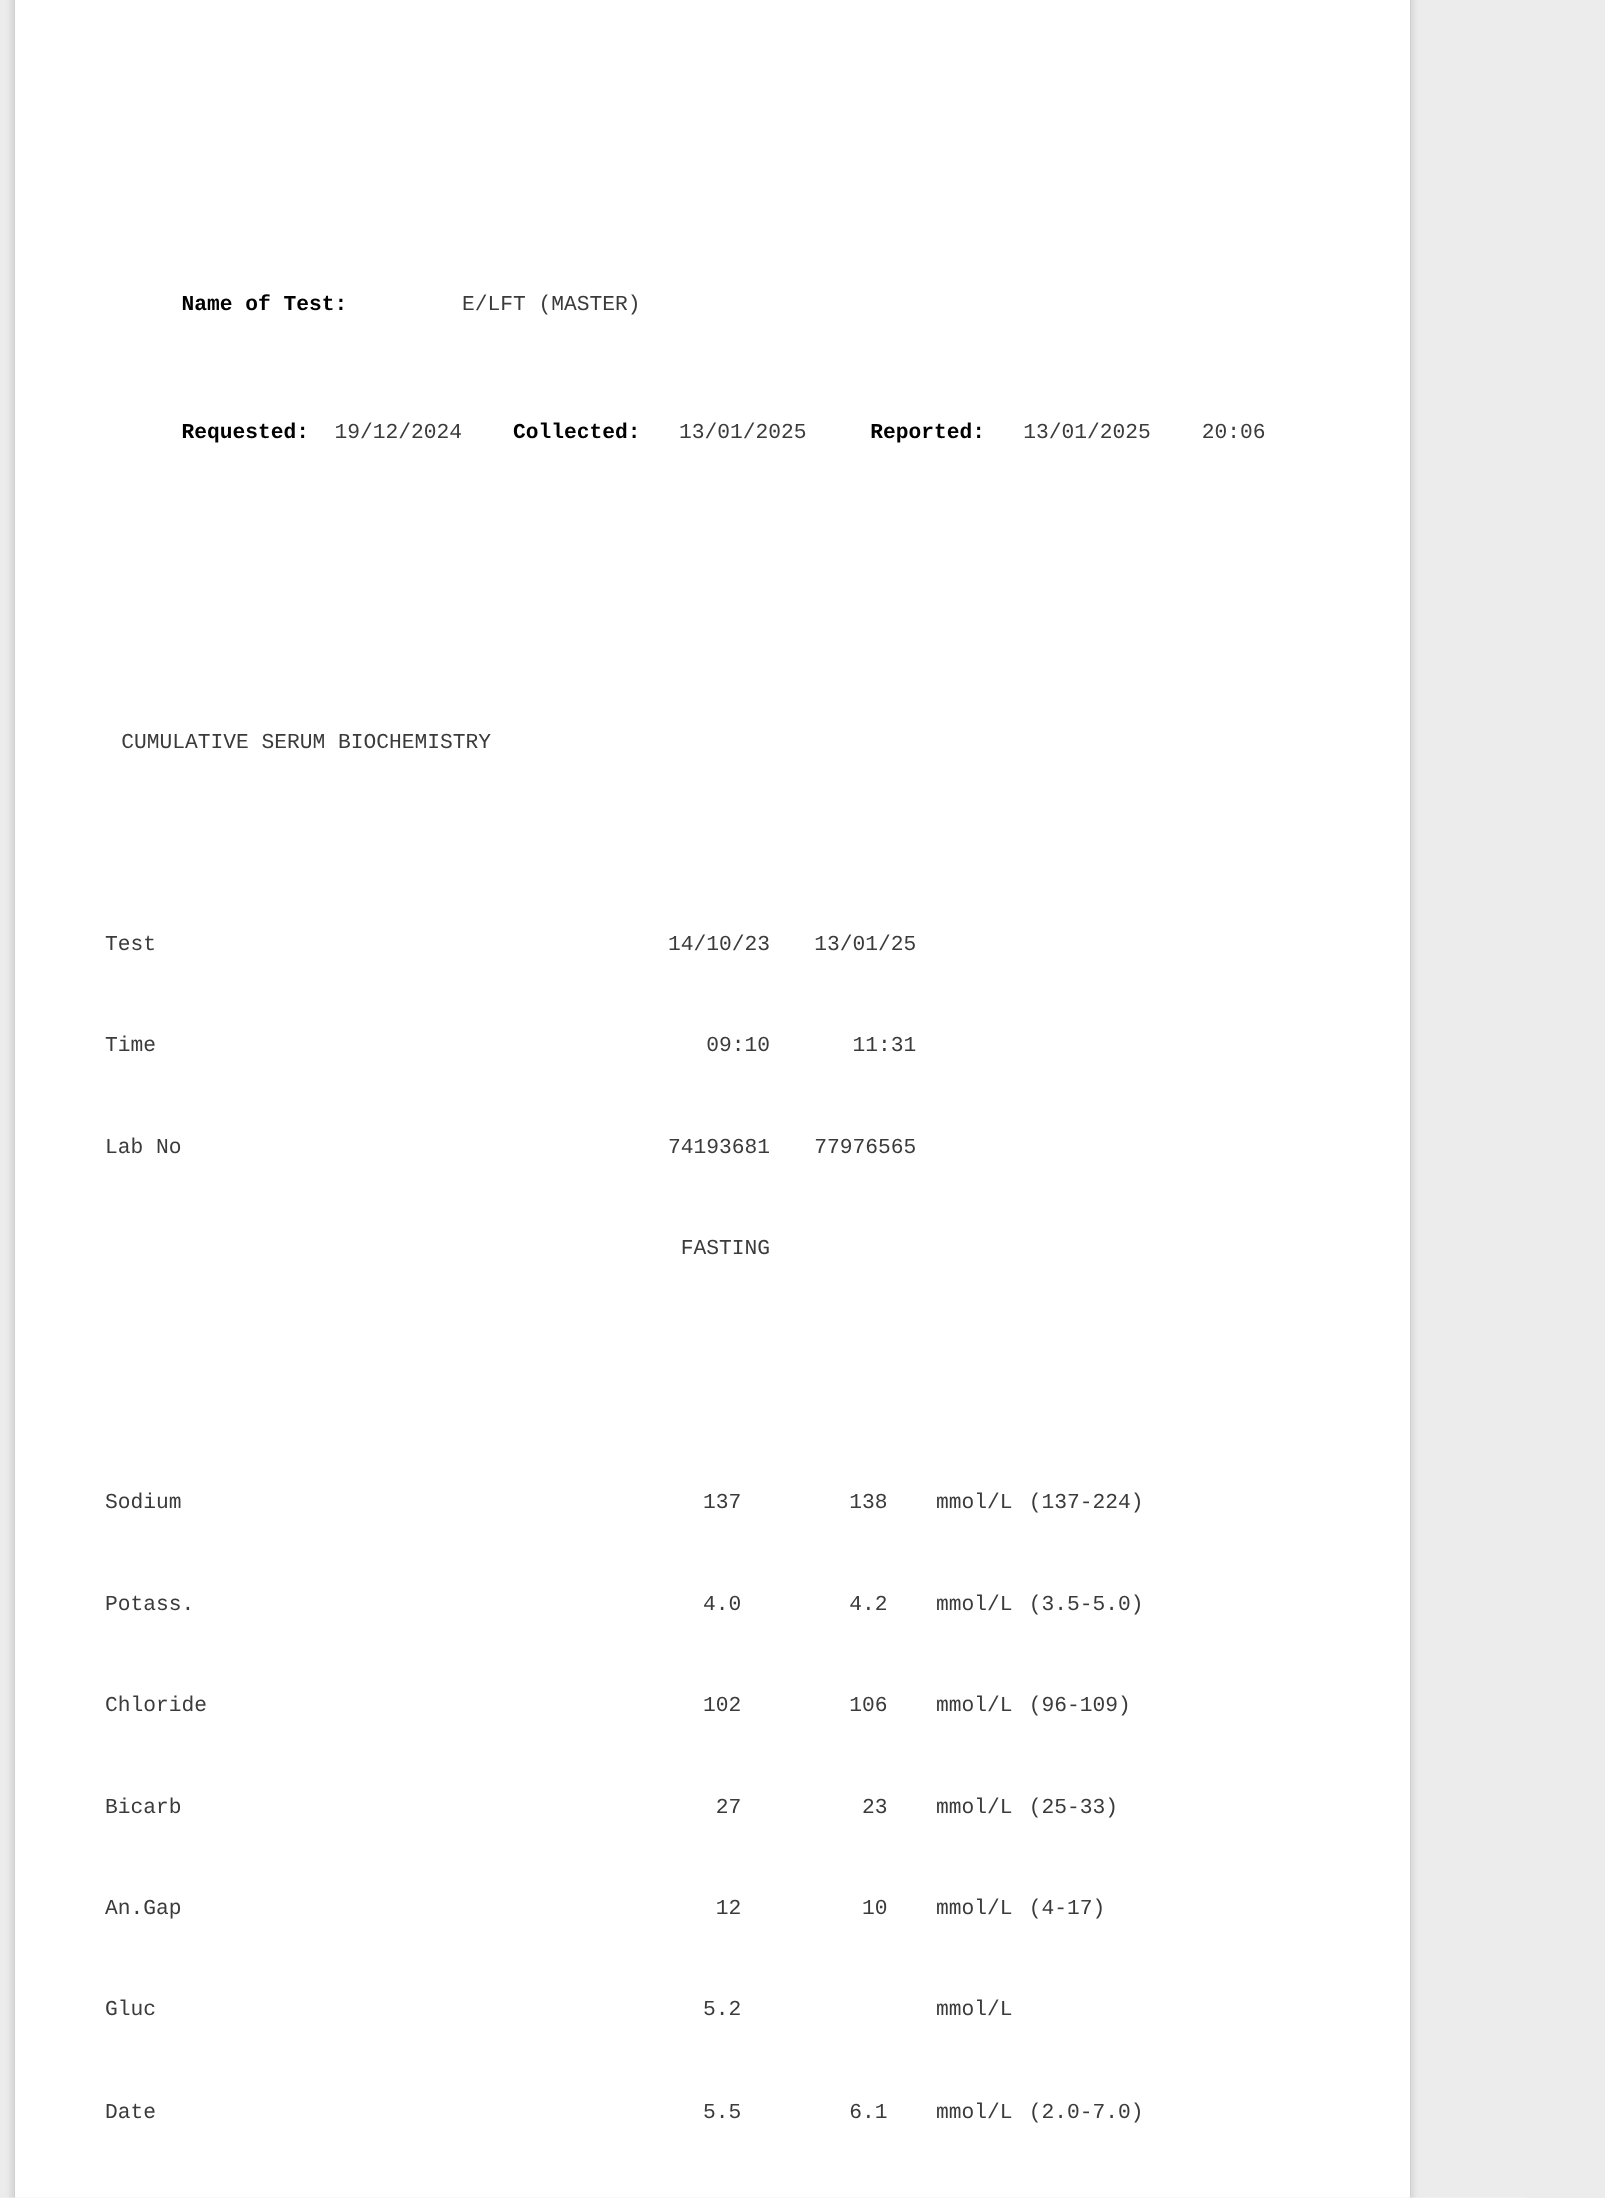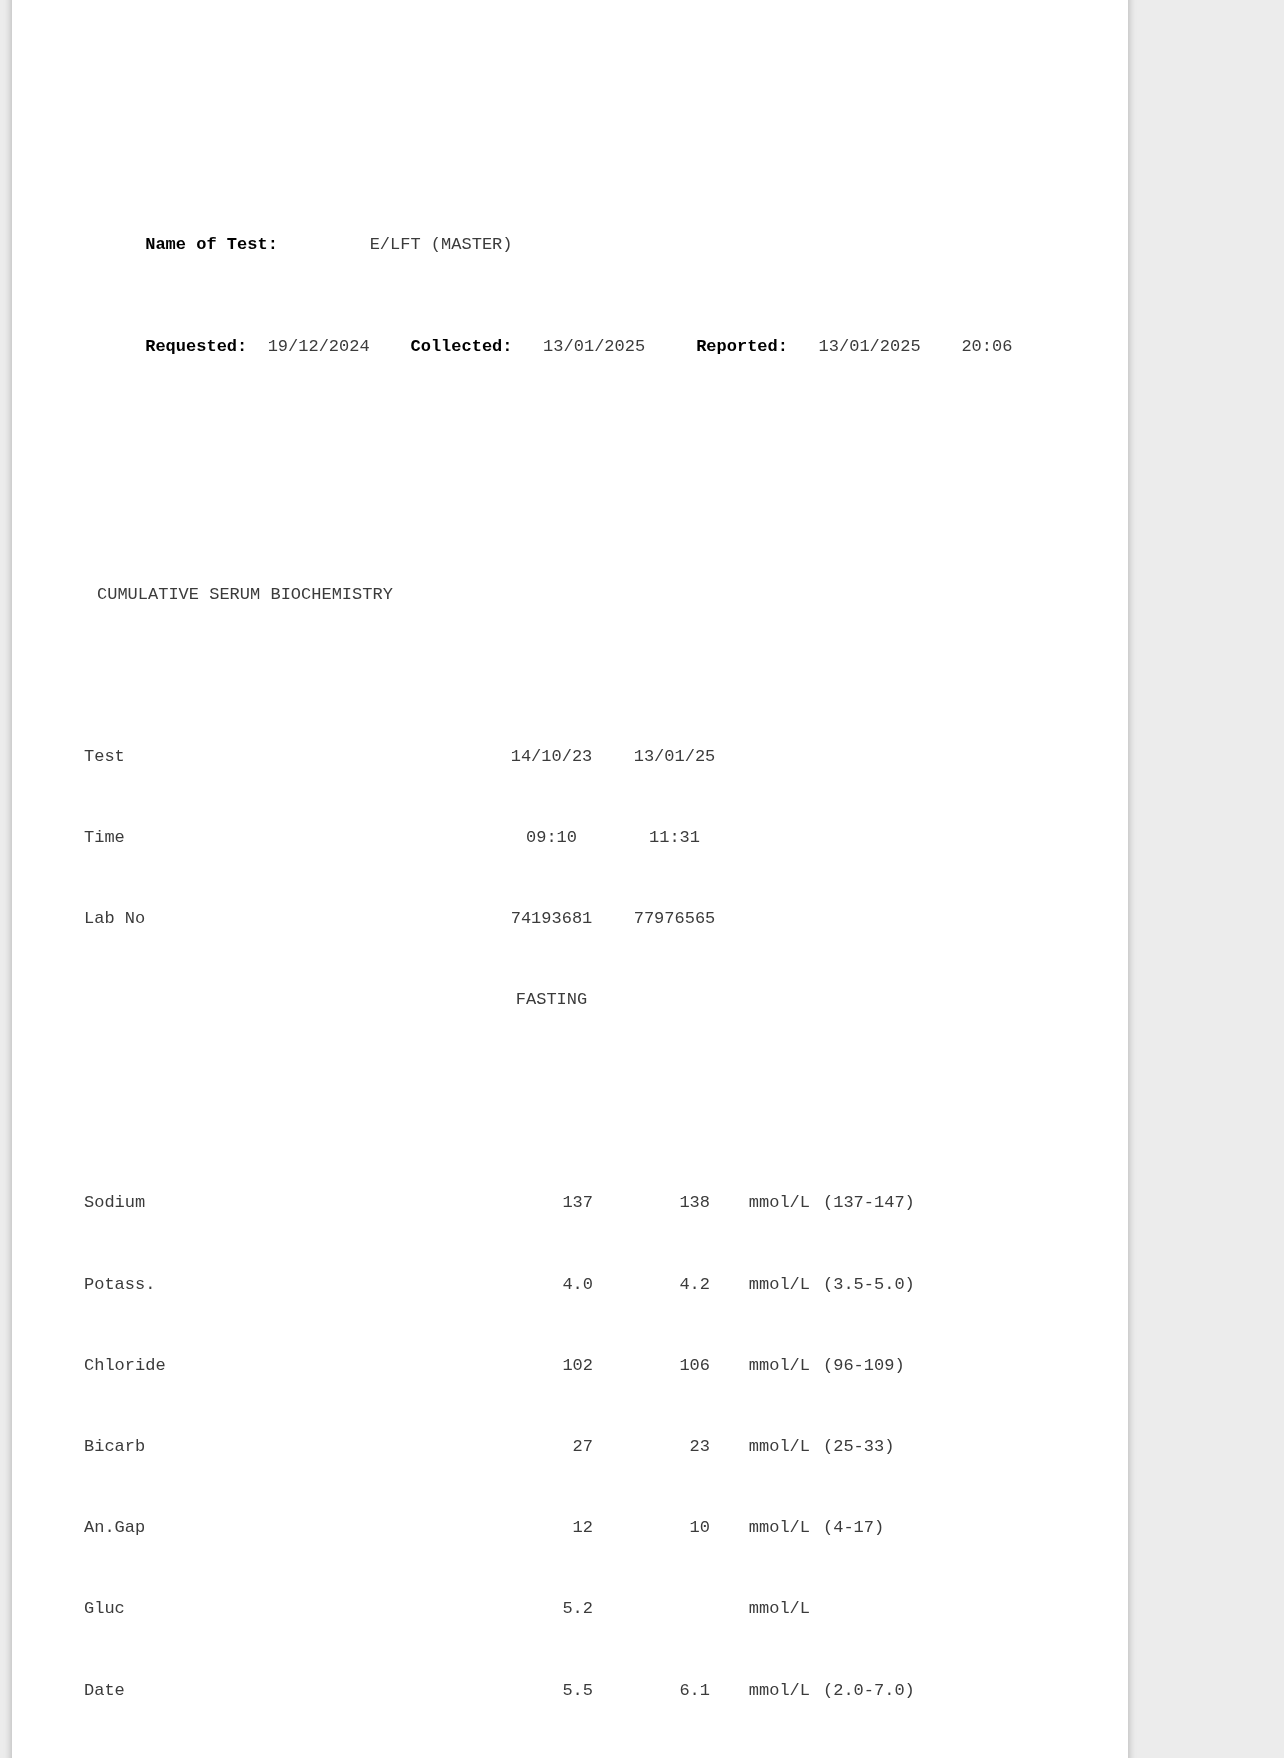--- a/index.html
+++ b/index.html
@@ -16,21 +16,21 @@
     font-size:17px;line-height:20.3px;color:#3b3b3b;
     white-space:pre;
   }
   .mono b, .mono span[data-b="1"]{font-weight:bold;color:#000;}
   .seg-line{white-space:pre;}
   .section-title{padding-left:13px;}
   
   .bio-row{display:grid;grid-template-columns:380px 129px 117px 100px 1fr;}
   .bio-row .c-v1,.bio-row .c-v2,.bio-row .c-unit{text-align:right;}
   .bio-row .c-range{padding-left:13px;}
-  .bio-row .shift{transform:translateX(23px);text-align:center;}
+  .bio-row .shift{transform:translateX(23px);}
   .m-title{margin-top:65px;}
 </style>
 </head>
 <body>
 
 <div class="viewport">
   <div class="page mono">
 
     
     <div>
@@ -83,21 +83,21 @@
         </div>
 
       <div>
         
       
           <div class="bio-row">
             <span class="c-label">Sodium</span>
             <span class="c-v1">137</span>
             <span class="c-v2">138</span>
             <span class="c-unit">mmol/L</span>
-            <span class="c-range">(137-147)</span>
+            <span class="c-range">(137-224)</span>
           </div>
         
           <div class="bio-row">
             <span class="c-label">Potass.</span>
             <span class="c-v1">4.0</span>
             <span class="c-v2">4.2</span>
             <span class="c-unit">mmol/L</span>
             <span class="c-range">(3.5-5.0)</span>
           </div>
         

